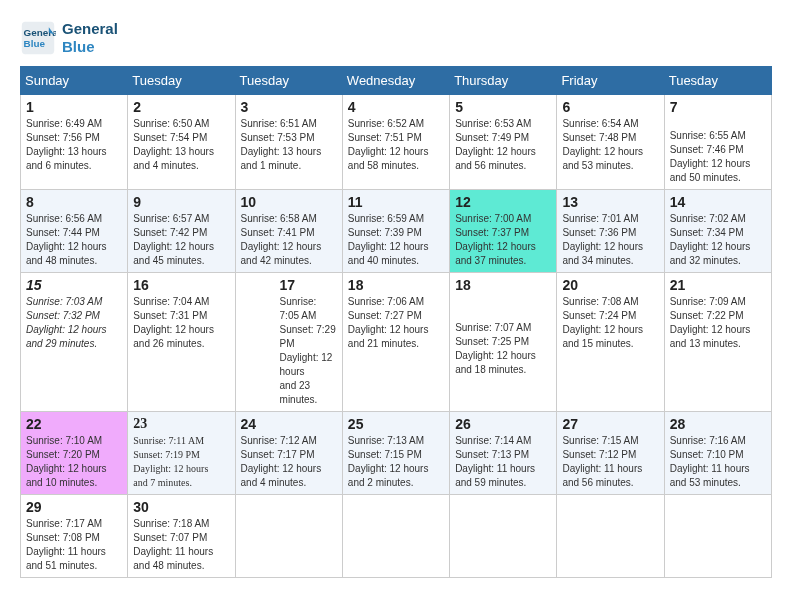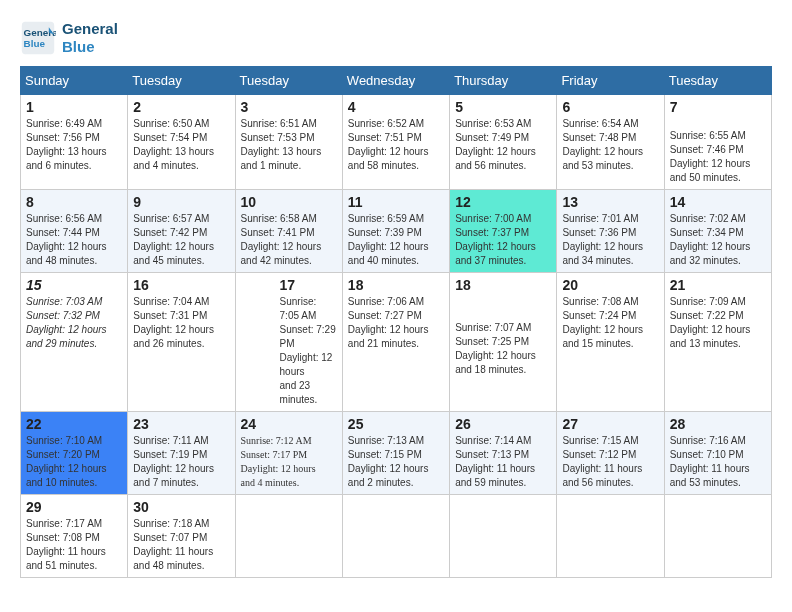--- a/index.html
+++ b/index.html
@@ -265,37 +265,37 @@
         </td>
         <td style="background-color: rgb(255, 255, 255);">
           <span class="day-number">21</span>
           <div class="day-info" style="white-space: pre-line;">Sunrise: 7:09 AM
 Sunset: 7:22 PM
 Daylight: 12 hours
 and 13 minutes.</div>
         </td>
       </tr>
       <tr>
-        <td style="background-color: #3b82f6;">
+        <td style="background-color: #f0abfc;">
           <span class="day-number">22</span>
           <div class="day-info" style="white-space: pre-line;">Sunrise: 7:10 AM
 Sunset: 7:20 PM
 Daylight: 12 hours
 and 10 minutes.</div>
         </td>
-        <td style="background-color: rgb(240, 245, 251);">
+        <td style="background-color: rgb(240, 245, 251); font-family: Liberation Serif, serif;">
           <span class="day-number">23</span>
           <div class="day-info" style="white-space: pre-line;">Sunrise: 7:11 AM
 Sunset: 7:19 PM
 Daylight: 12 hours
 and 7 minutes.</div>
         </td>
         <td style="background-color: rgb(240, 245, 251);">
           <span class="day-number">24</span>
-          <div class="day-info" style="white-space: pre-line; font-family: Liberation Serif, serif;">Sunrise: 7:12 AM
+          <div class="day-info" style="white-space: pre-line;">Sunrise: 7:12 AM
 Sunset: 7:17 PM
 Daylight: 12 hours
 and 4 minutes.</div>
         </td>
         <td style="background-color: rgb(240, 245, 251); margin-left: 23px;">
           <span class="day-number">25</span>
           <div class="day-info" style="white-space: pre-line;">Sunrise: 7:13 AM
 Sunset: 7:15 PM
 Daylight: 12 hours
 and 2 minutes.</div>

